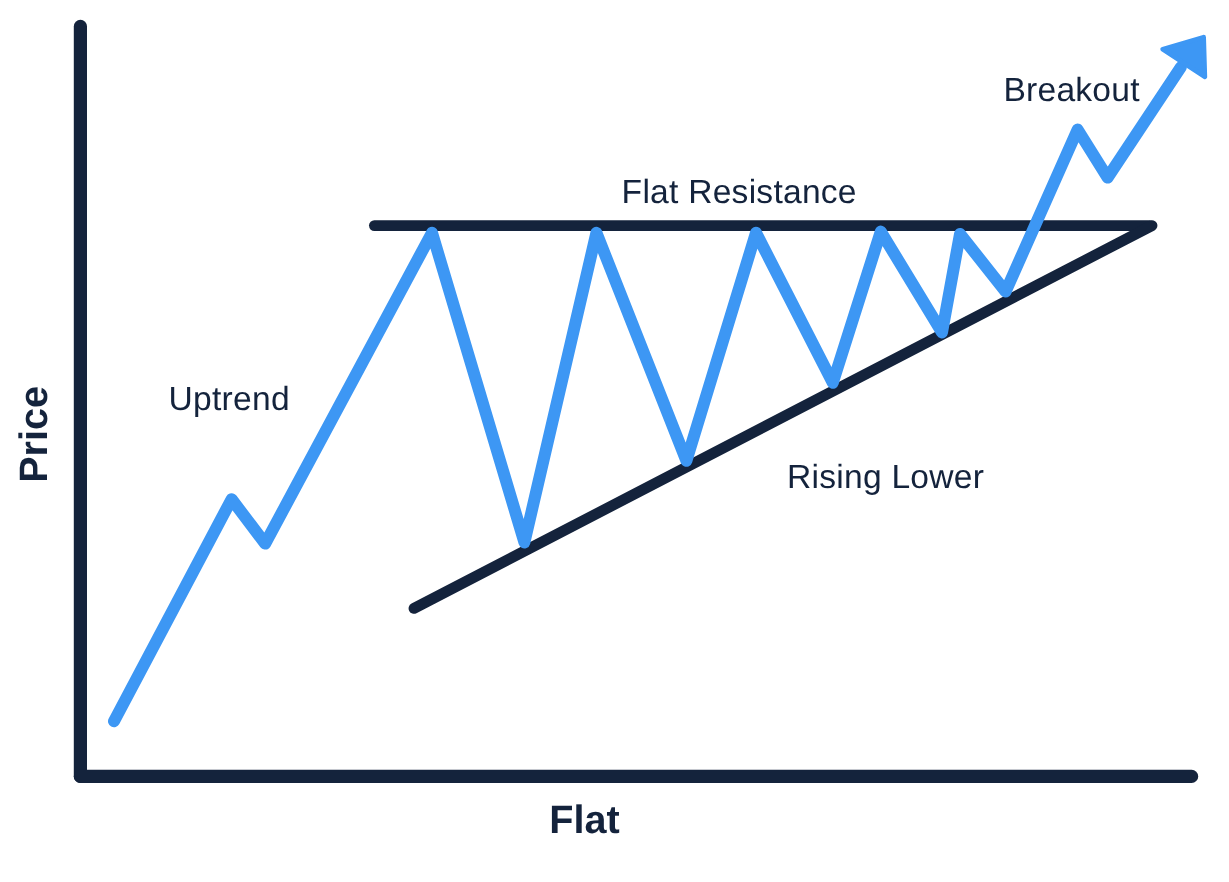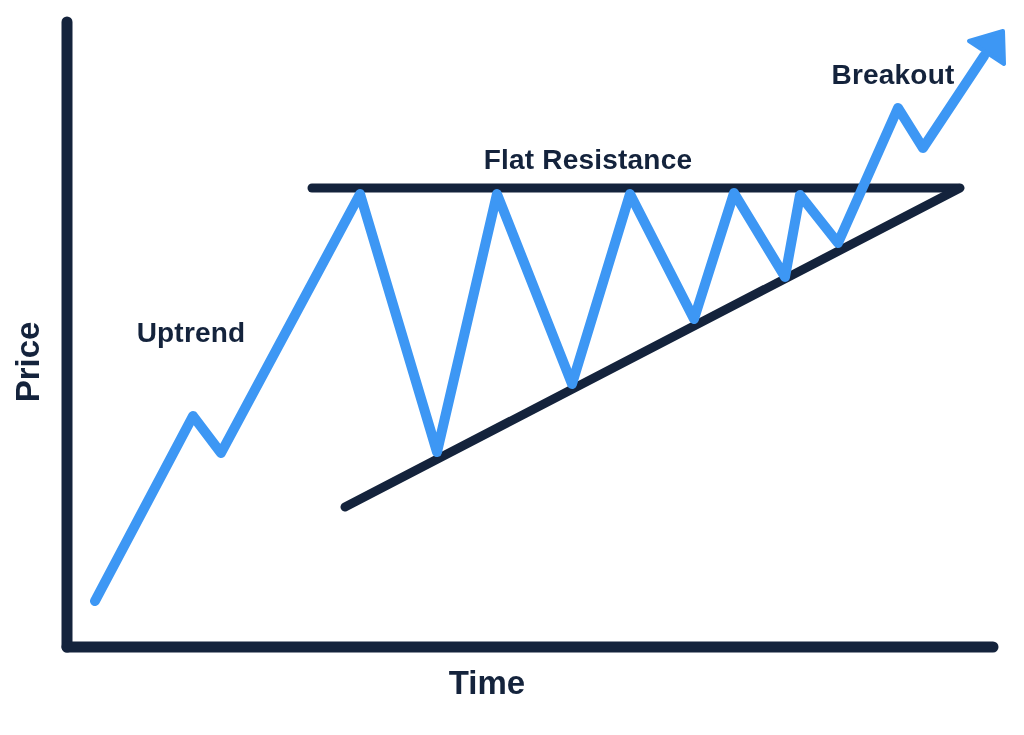--- a/index.html
+++ b/index.html
@@ -22,42 +22,42 @@
   }
   .label {
     position: absolute;
     color: #14233c;
     white-space: nowrap;
     transform: translate(-50%, -50%);
     -webkit-font-smoothing: antialiased;
   }
   .annotation {
     font-size: 28px;
-    font-weight: 700;
+    font-weight: 400;
     letter-spacing: 0.2px;
   }
   .axis-label {
     font-size: 33px;
     font-weight: 700;
   }
   .label-price {
     left: 28px;
     top: 362px;
     transform: translate(-50%, -50%) rotate(-90deg);
   }
   .label-time {
     left: 487px;
     top: 683px;
   }
   .label-uptrend {
     left: 191px;
     top: 333px;
   }
   .label-flat-resistance {
-    left: 588px;
+    left: 616px;
     top: 160px;
   }
   .label-breakout {
     left: 893px;
     top: 75px;
   }
   .label-support {
     left: 738px;
     top: 398px;
     text-align: center;
@@ -76,24 +76,25 @@
       <line x1="67" y1="647" x2="67" y2="22" stroke="#14233c" stroke-width="11" stroke-linecap="round"></line>
       <line x1="67" y1="647" x2="993" y2="647" stroke="#14233c" stroke-width="11" stroke-linecap="round"></line>
       <line x1="312" y1="188" x2="958" y2="188" stroke="#14233c" stroke-width="9" stroke-linecap="round"></line>
       <line x1="345" y1="507" x2="960" y2="188" stroke="#14233c" stroke-width="9" stroke-linecap="round"></line>
       <polyline points="95,601 193,416 221,453 360,194 437,452 497,194 572,384 630,194 694,319 734,193 785,277 800,195 838,243 898,108 923,148 984,56" fill="none" stroke="#3d97f4" stroke-width="10" stroke-linecap="round" stroke-linejoin="round"></polyline>
       <polygon points="1003,31 969,41 1004,64" fill="#3d97f4" stroke="#3d97f4" stroke-width="4" stroke-linejoin="round"></polygon>
     </svg>
 
   <div class="label axis-label label-price">Price</div>
 
-  <div class="label axis-label label-time">Time</div>
+  <div class="label axis-label label-time">Flat</div>
 
   <div class="label annotation label-uptrend">Uptrend</div>
 
   <div class="label annotation label-flat-resistance">Flat Resistance</div>
 
   <div class="label annotation label-breakout">Breakout</div>
 
   <div class="label annotation label-support">
+    <span>Rising Lower</span>
   </div>
 
 </div>
 
 </body></html>

